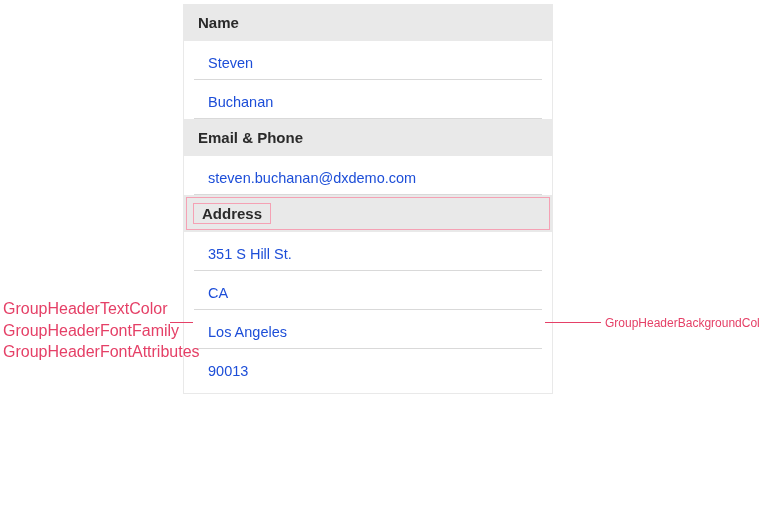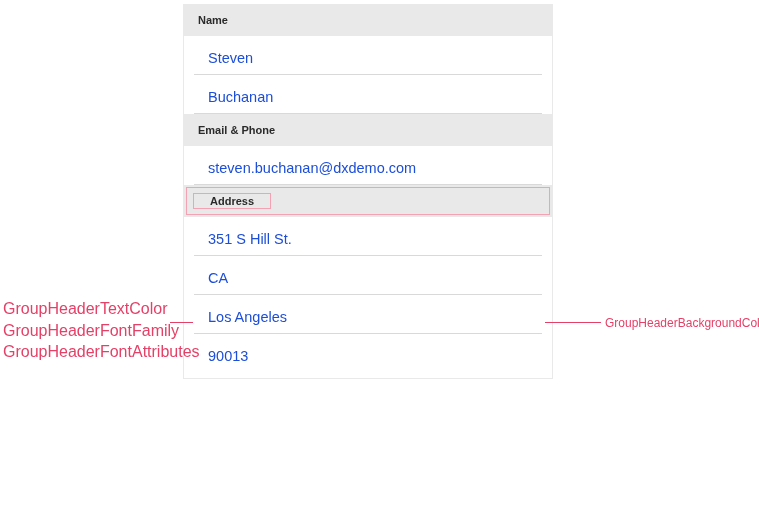--- a/index.html
+++ b/index.html
@@ -16,39 +16,39 @@
     left: 183px;
     top: 4px;
     width: 370px;
     border: 1px solid #e9e9e9;
     border-top: none;
     background: #fff;
   }
   .group-header {
     background: #e9e9e9;
     color: #2a2a2a;
-    font-size: 11px;
+    font-size: 15px;
     font-weight: 600;
     padding: 10px 14px;
   }
   .row {
     padding: 14px 14px 8px 14px;
     font-size: 14.5px;
     color: #1d4ed8;
     border-bottom: 1px solid #d9d9d9;
     margin: 0 10px;
   }
   .row:last-child { border-bottom: none; margin-bottom: 6px; }
   .group-header.annotated {
     outline: 1px solid #f5a1b4;
     outline-offset: -3px;
   }
   .group-header.annotated .hdr-text {
     border: 1px solid #f5a1b4;
-    padding: 1px 16px;
+    padding: 1px 8px;
     margin-left: -5px;
   }
   .callouts-left {
     position: absolute;
     left: 3px;
     top: 298px;
     font-size: 16px;
     color: #e54067;
     line-height: 1.35;
   }

